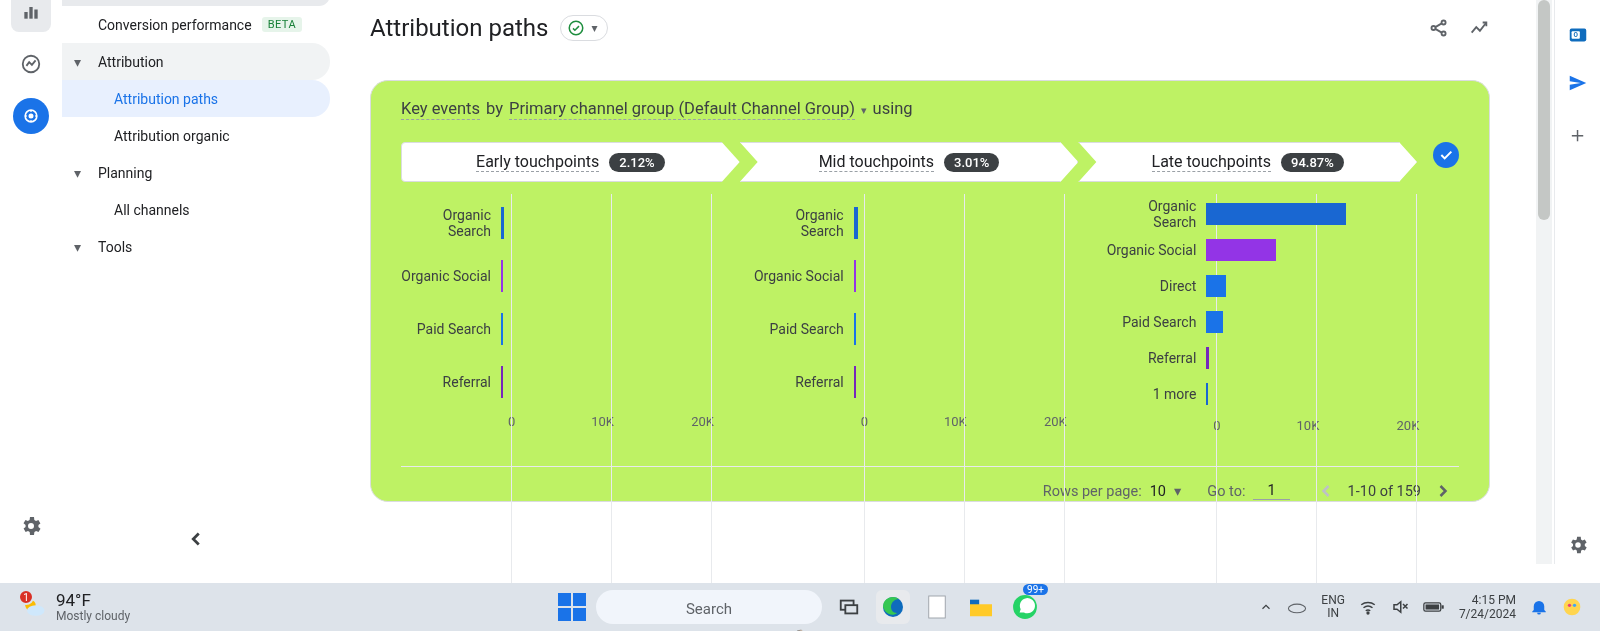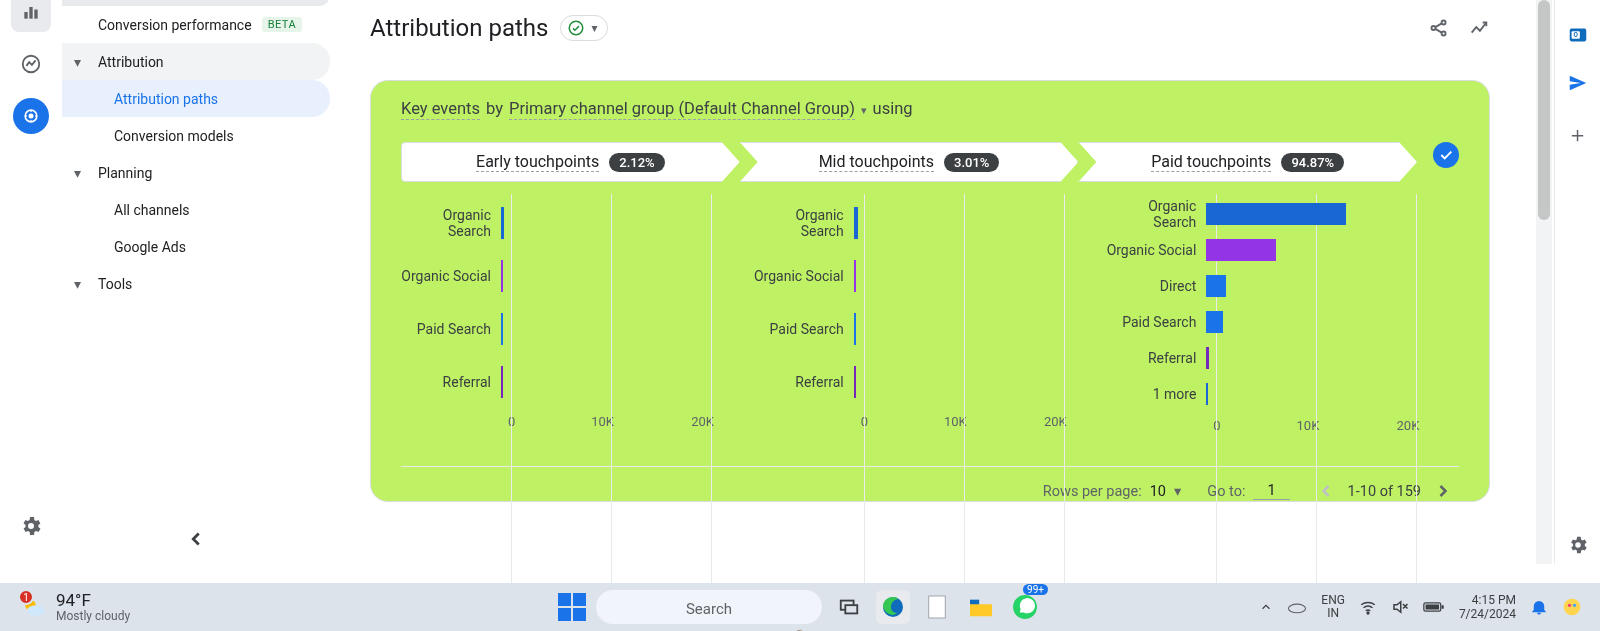--- a/index.html
+++ b/index.html
@@ -158,31 +158,28 @@
     <span class="beta">BETA</span>
   </div>
   <div class="side-row group lvl2">
     <span class="caret">▾</span>
     <span>Attribution</span>
   </div>
   <div class="side-row sel lvl3">
     <span>Attribution paths</span>
   </div>
   <div class="side-row lvl3">
-    <span>Conversion models</span>
+    <span>Attribution organic</span>
   </div>
   <div class="side-row lvl2">
     <span class="caret">▾</span>
     <span>Planning</span>
   </div>
   <div class="side-row lvl3">
     <span>All channels</span>
-  </div>
-  <div class="side-row lvl3">
-    <span>Google Ads</span>
   </div>
   <div class="side-row lvl2">
     <span class="caret">▾</span>
     <span>Tools</span>
   </div>
   <div class="collapse-arrow">
     <svg width="22" height="22" viewBox="0 0 24 24" fill="none" stroke="#3c4043" stroke-width="3">
         <path d="M15 6l-6 6 6 6"></path>
       </svg>
   </div>
@@ -233,21 +230,21 @@
         </div>
       </div>
       <div class="tp-tab">
         <div class="tp-tab-inner">
           <span class="lab">Mid touchpoints</span>
           <span class="pct">3.01%</span>
         </div>
       </div>
       <div class="tp-tab">
         <div class="tp-tab-inner">
-          <span class="lab">Paid touchpoints</span>
+          <span class="lab">Late touchpoints</span>
           <span class="pct">94.87%</span>
         </div>
       </div>
       <div class="tp-check">
         <svg width="16" height="16" viewBox="0 0 24 24" fill="none" stroke="#fff" stroke-width="3">
             <path d="M5 12l5 5L20 7"></path>
           </svg>
       </div>
     </div>
 

